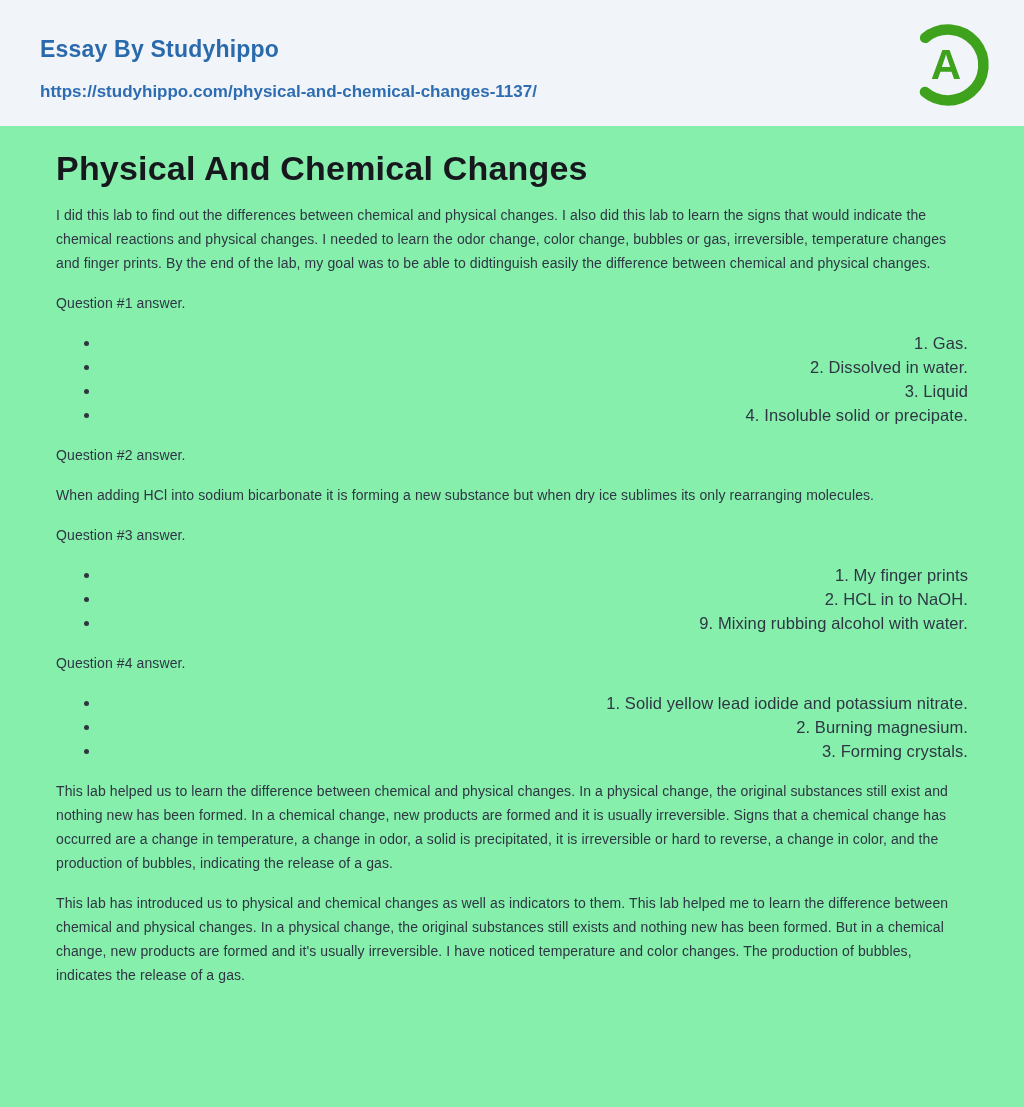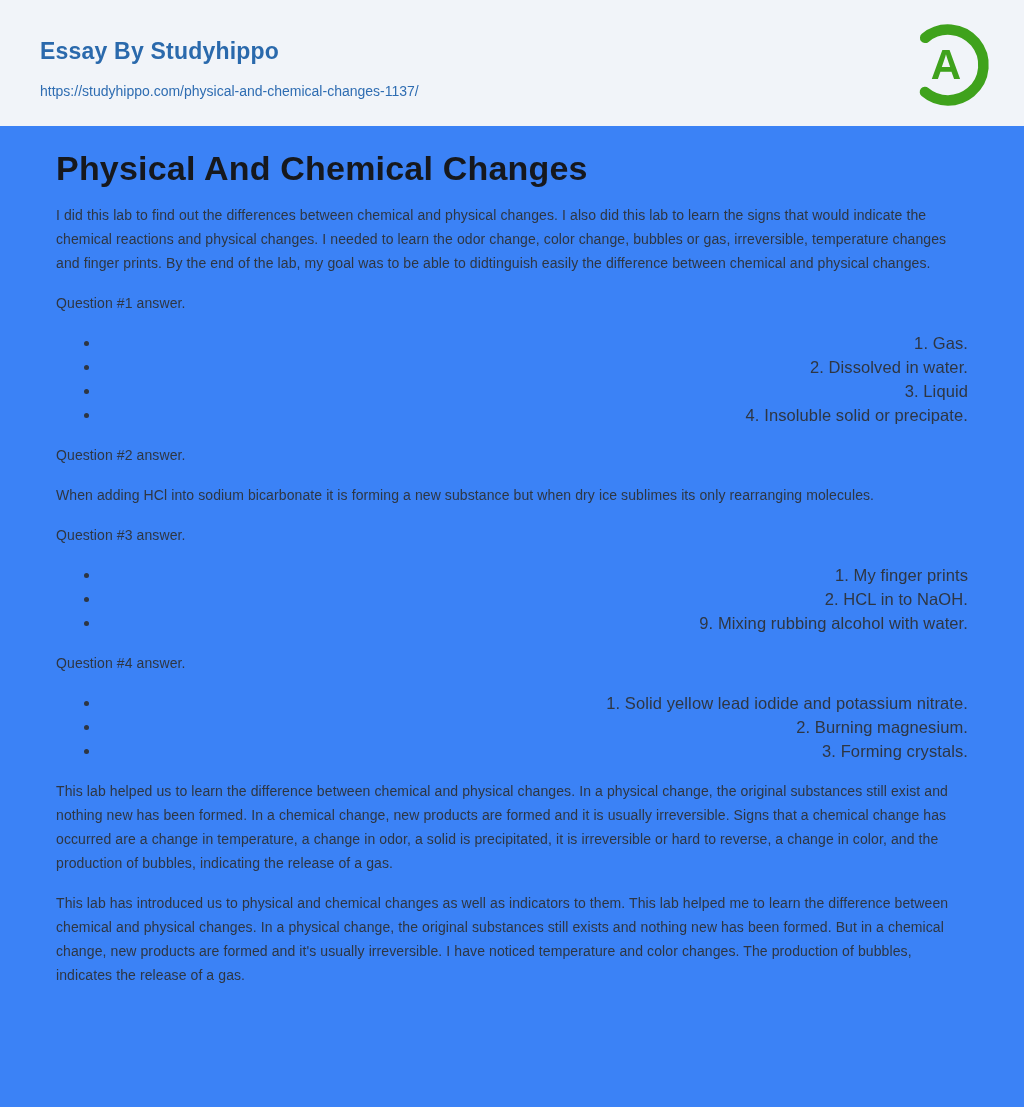--- a/index.html
+++ b/index.html
@@ -1,31 +1,31 @@
 <!DOCTYPE html>
 <html><head>
 <meta charset="utf-8">
 <style>
   html,body{margin:0;padding:0;background:#ffffff;}
   .page{
-    width:1024px;height:1107px;background:#3b82f6;overflow:hidden;
+    width:1024px;height:1107px;background:#86efac;overflow:hidden;
     font-family:"Liberation Sans",sans-serif;box-sizing:border-box;
   }
   .site-header{
     height:126px;background:#f1f4f9;
     display:flex;align-items:center;justify-content:space-between;
     padding:0 30px 0 40px;box-sizing:border-box;
   }
   .header-text{display:flex;flex-direction:column;margin-top:12px;}
   .brand{
     color:#2a69ac;font-size:23px;font-weight:700;letter-spacing:.2px;line-height:1.2;
   }
   .url{
-    display:block;margin-top:18px;color:#2f6db2;font-size:14px;
-    text-decoration:none;font-weight:400;line-height:1.2;
+    display:block;margin-top:18px;color:#2f6db2;font-size:17px;
+    text-decoration:none;font-weight:700;line-height:1.2;
   }
   .logo{width:92px;height:96px;display:flex;align-items:center;justify-content:center;margin-top:4px;}
   .content{padding:22px 56px 0;box-sizing:border-box;}
   h1{
     margin:0 0 14px;font-size:34px;font-weight:800;color:#16181d;
     letter-spacing:.2px;line-height:1.2;
   }
   .content p{
     margin:4px 0 16px;color:#2e3643;font-size:14px;line-height:24px;letter-spacing:.1px;
   }

